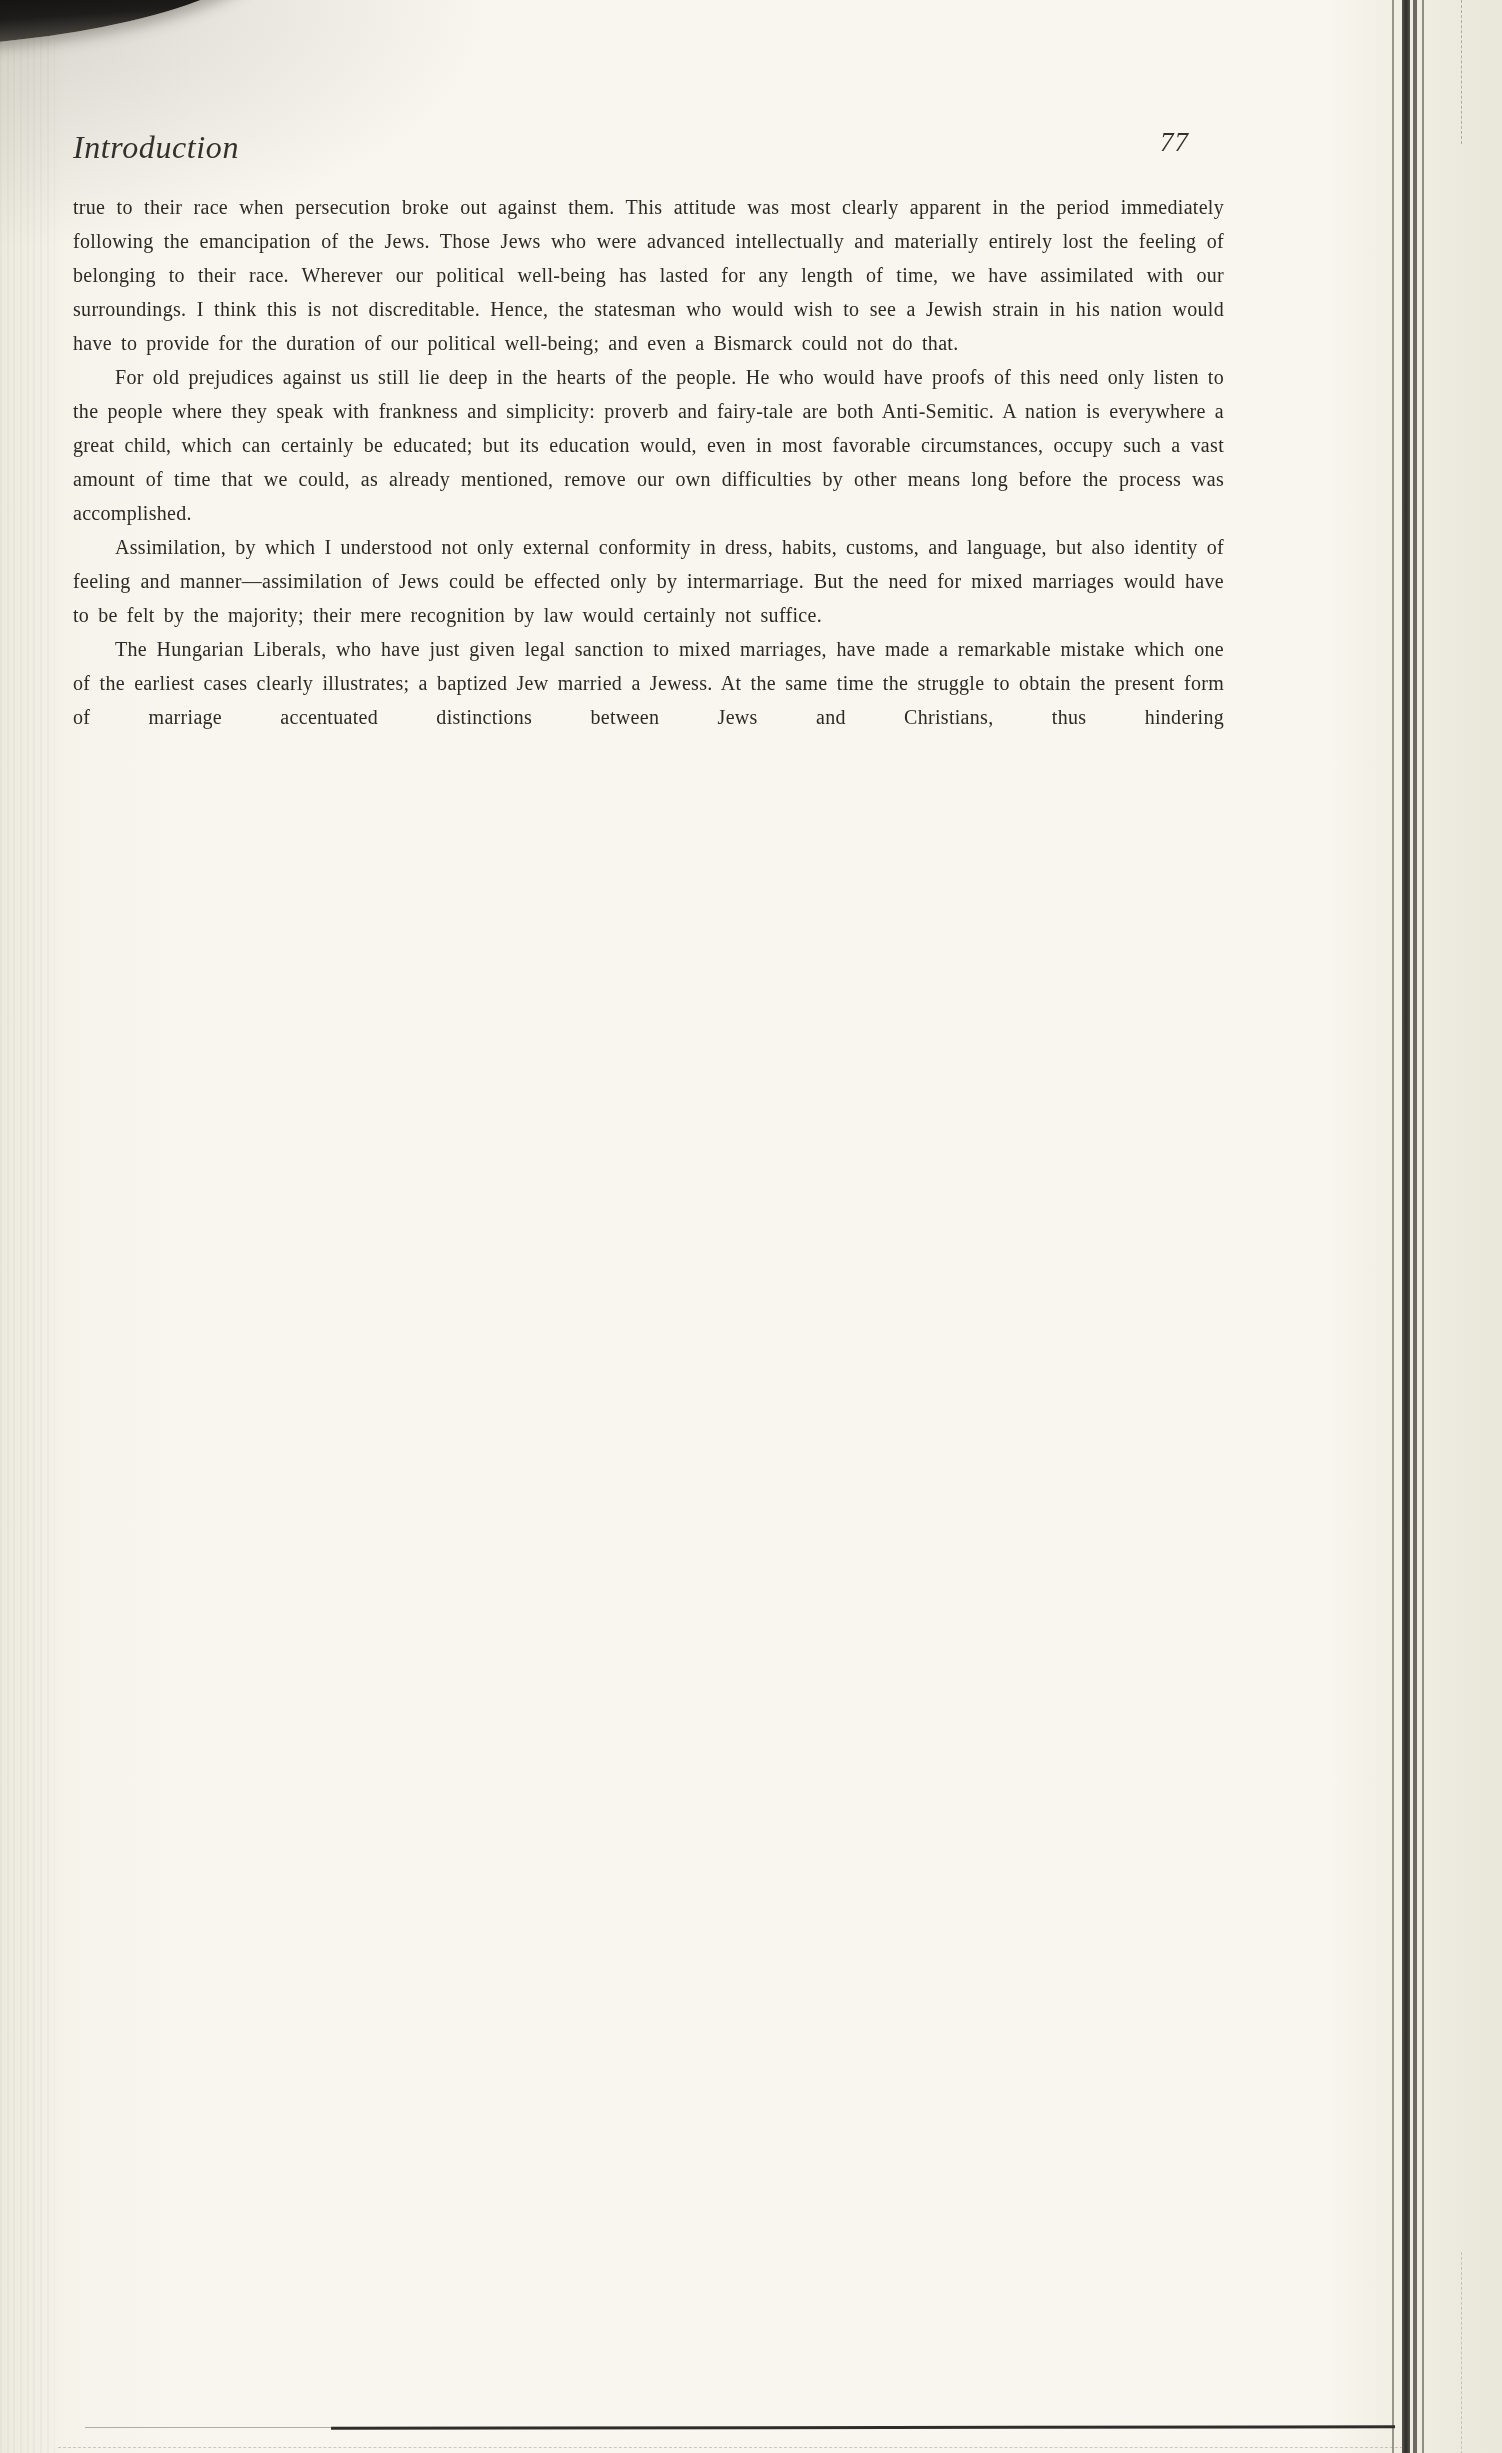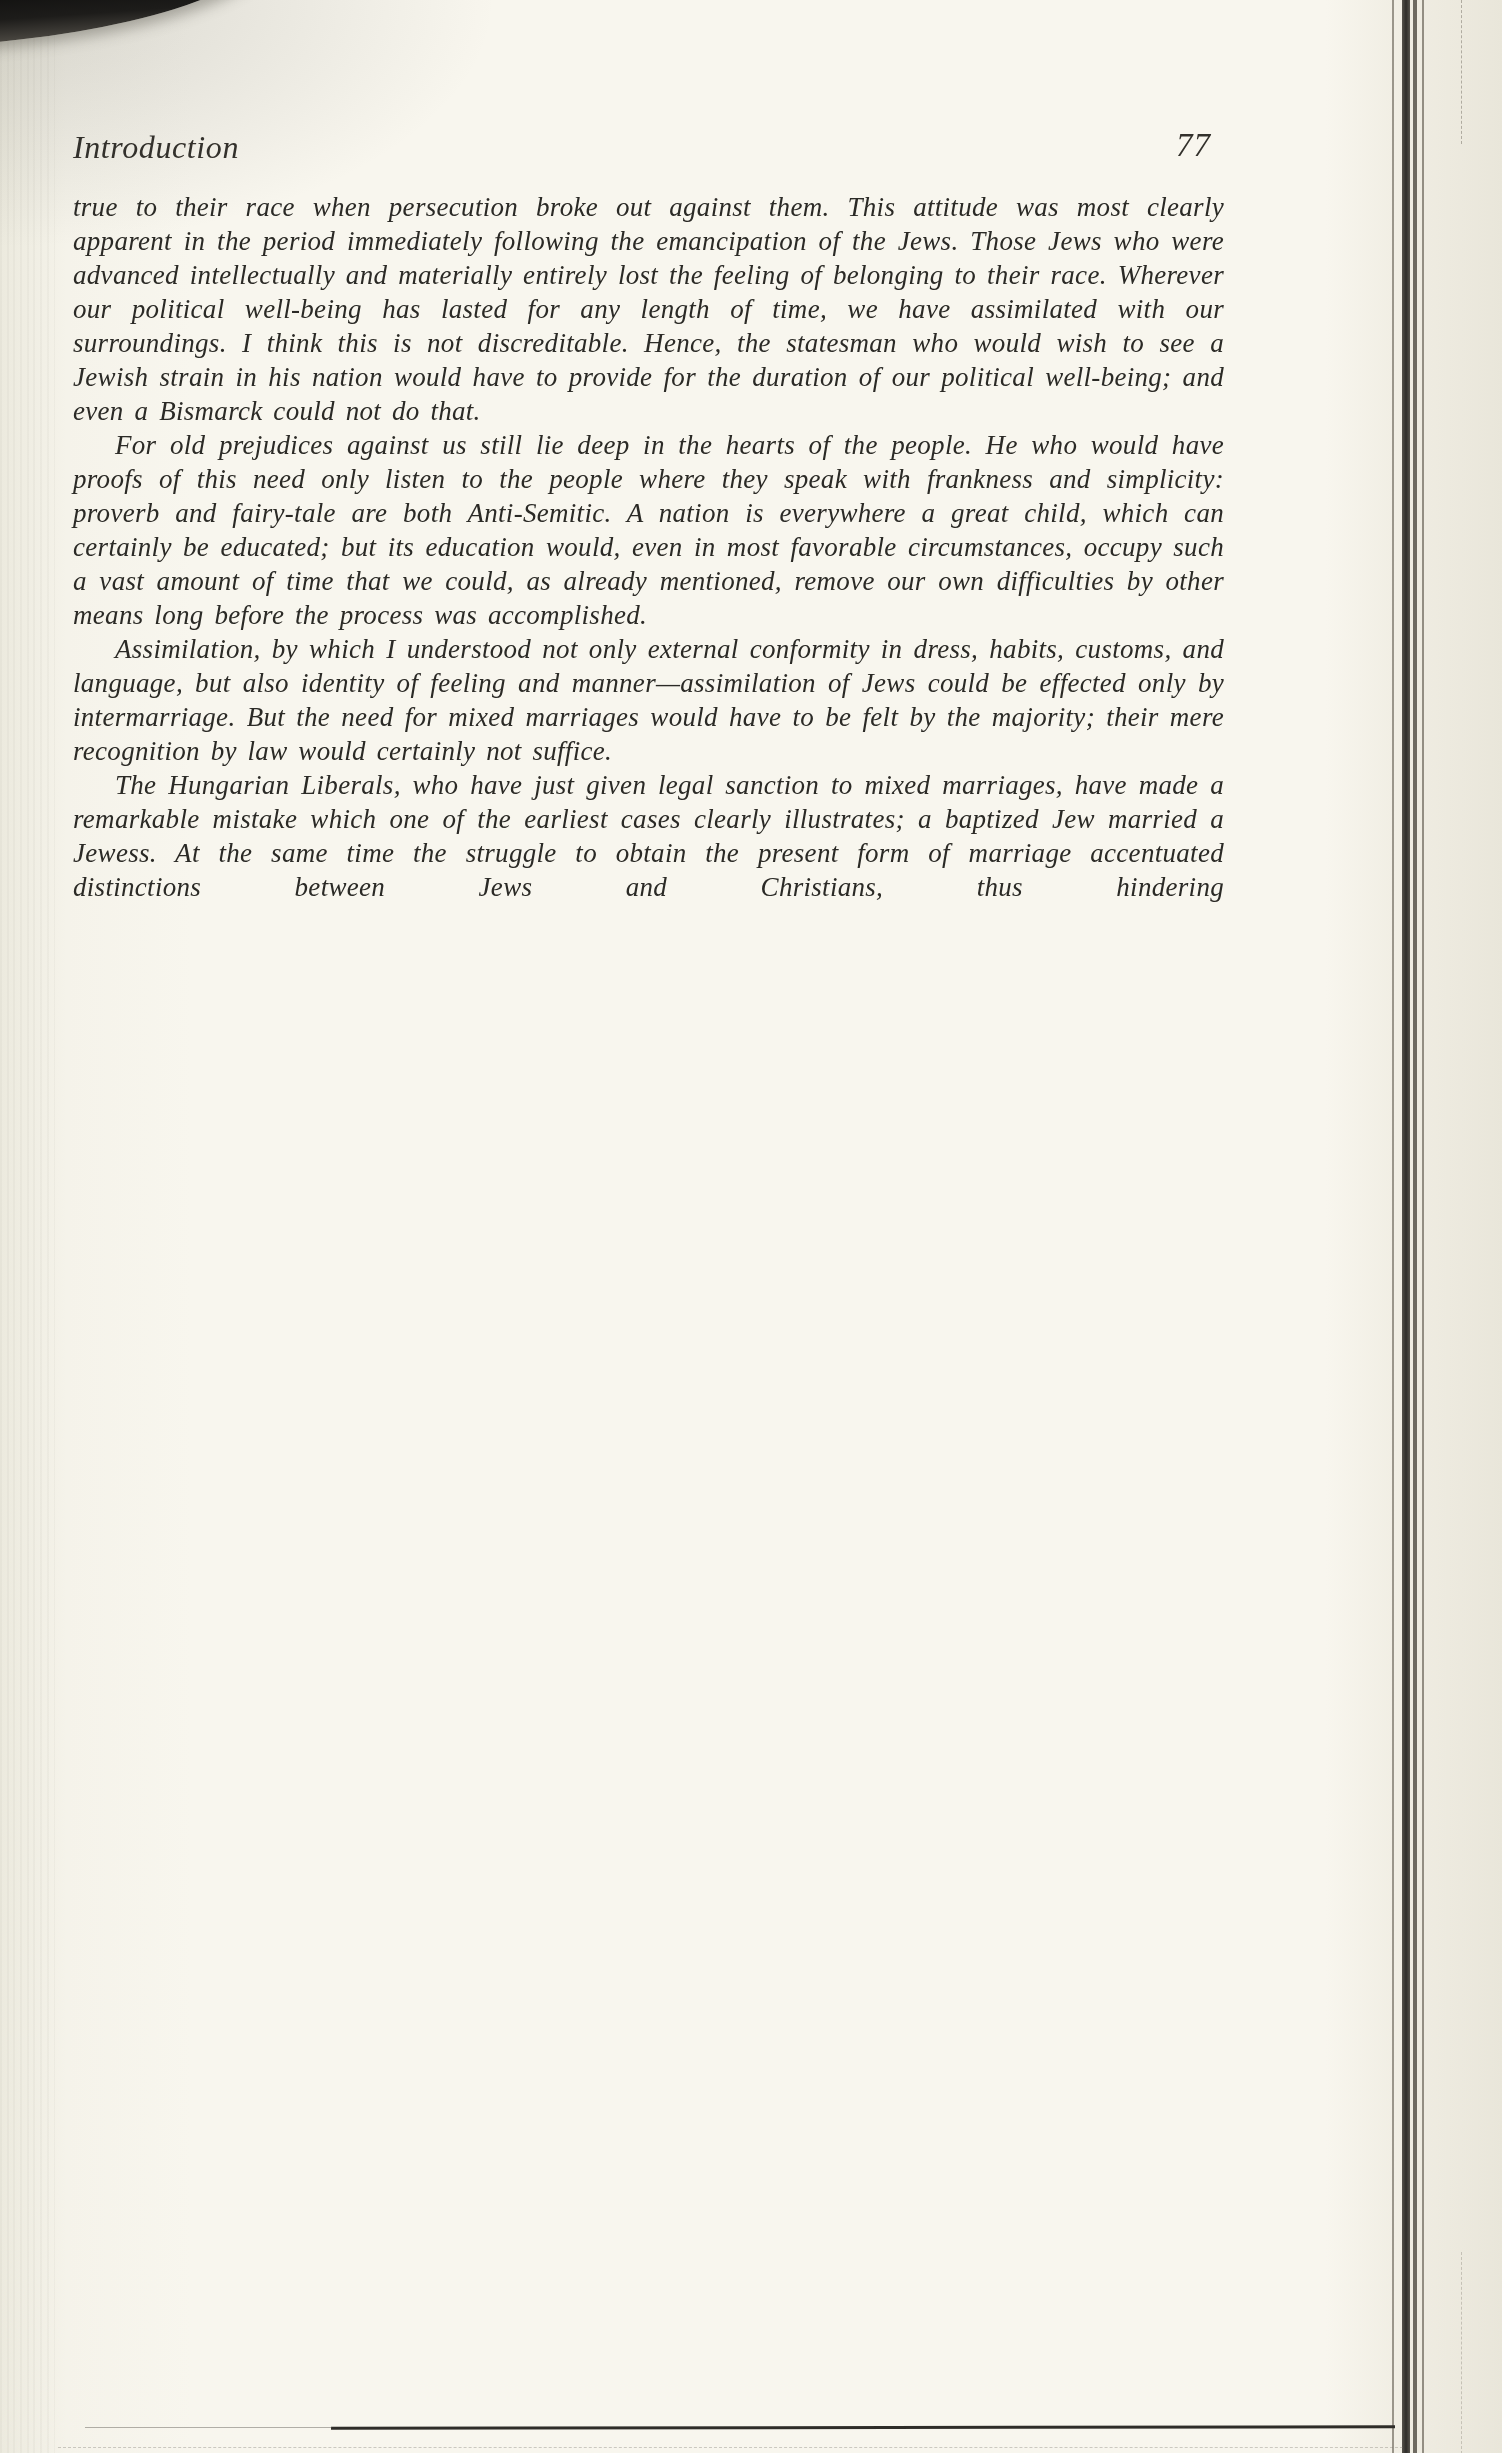--- a/index.html
+++ b/index.html
@@ -109,44 +109,43 @@
     position: absolute;
     left: 0; right: 0;
     text-align: left;
     font-style: italic;
     font-size: 32px;
     letter-spacing: 0.6px;
     color: #33312c;
   }
   .page-number {
     position: absolute;
-    right: 13px;
+    right: 35px;
     top: -1.9px;
     font-style: italic;
-    font-size: 33px;
+    font-size: 27px;
     letter-spacing: 1px;
     color: #33312c;
     margin-left: 43px;
   }
 
   
   .body-text {
     position: absolute;
     left: 73px;
     top: 190px;
     width: 1151px;
   }
   .body-text p {
     margin: 0;
-    font-size: 27px;
+    font-size: 20px;
     line-height: 34px;
     text-align: justify;
     word-spacing: 3.8px;
     letter-spacing: 0.3px;
-    font-style: italic;
   }
   .body-text p.indent {
     text-indent: 42px;
   }
   .body-text p.continues {
     text-align-last: justify;
   }
 </style>
 </head>
 <body>

